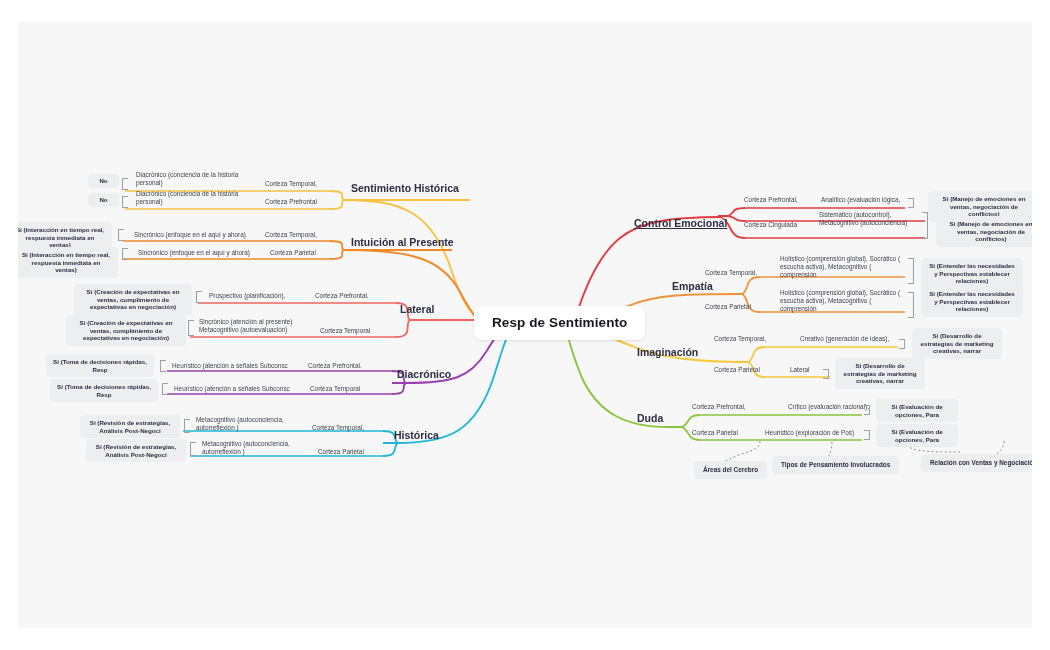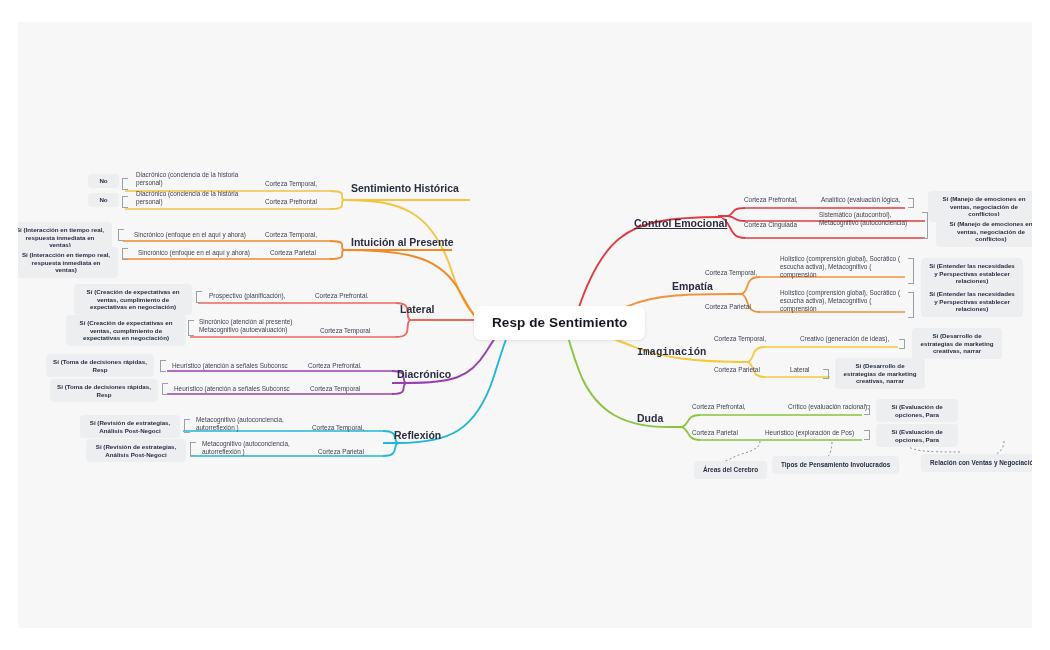--- a/index.html
+++ b/index.html
@@ -192,21 +192,21 @@
     <path d="M982,461 l-4.6,-3.8 0.8,4.6 z"></path>
   </g>
 </svg>
 
 <div class="node root" style="left:474px; top:306px;">Resp de Sentimiento</div>
 
 <div class="node branch-title" style="left:351px; top:182px;">Sentimiento Histórica</div>
 <div class="node branch-title" style="left:351px; top:236px;">Intuición al Presente</div>
 <div class="node branch-title" style="left:400px; top:303px;">Lateral</div>
 <div class="node branch-title" style="left:397px; top:368px;">Diacrónico</div>
-<div class="node branch-title" style="left:394px; top:429px;">Reflexión</div>
+<div class="node branch-title" style="left:394px; top:429px;">Histórica</div>
 
 <div class="node chip-no" style="left:88px; top:174px; width:31px;">No</div>
 <div class="bracket" style="left:122px; top:178px; width:6px; height:12px;"></div>
 <div class="node plain" style="left:136px; top:171px; width:130px;">Diacrónico (conciencia de la historia personal)</div>
 <div class="node plain nowrap" style="left:265px; top:180px;">Corteza Temporal,</div>
 
 <div class="node chip-no" style="left:88px; top:193px; width:31px;">No</div>
 <div class="bracket" style="left:122px; top:196px; width:6px; height:12px;"></div>
 <div class="node plain" style="left:136px; top:190px; width:130px;">Diacrónico (conciencia de la história personal)</div>
 <div class="node plain nowrap" style="left:265px; top:198px;">Corteza Prefrontal</div>
@@ -246,21 +246,21 @@
 <div class="node plain" style="left:196px; top:416px; width:110px;">Metacognitivo (autoconciencia, autorreflexión )</div>
 <div class="node plain nowrap" style="left:312px; top:424px;">Corteza Temporal,</div>
 
 <div class="node chip" style="left:86px; top:439px; width:100px;">Sí (Revisión de estrategias, Análisis Post-Negoci</div>
 <div class="bracket" style="left:190px; top:442px; width:6px; height:14px;"></div>
 <div class="node plain" style="left:202px; top:440px; width:110px;">Metacognitivo (autoconciencia, autorreflexión )</div>
 <div class="node plain nowrap" style="left:318px; top:448px;">Corteza Parietal</div>
 
 <div class="node branch-title" style="left:634px; top:217px;text-decoration:underline;">Control Emocional</div>
 <div class="node branch-title" style="left:672px; top:280px;">Empatía</div>
-<div class="node branch-title" style="left:637px; top:346px;font-family:Liberation Mono, monospace;">Imaginación</div>
+<div class="node branch-title" style="left:637px; top:346px;">Imaginación</div>
 <div class="node branch-title" style="left:637px; top:412px;">Duda</div>
 
 <div class="node plain nowrap" style="left:744px; top:196px;">Corteza Prefrontal,</div>
 <div class="node plain nowrap" style="left:821px; top:196px;">Analítico (evaluación lógica,</div>
 <div class="bracket flip" style="left:908px; top:198px; width:6px; height:10px;"></div>
 <div class="node chip" style="left:928px; top:191px; width:112px;">Sí (Manejo de emociones en ventas, negociación de conflictos)</div>
 
 <div class="node plain nowrap" style="left:744px; top:221px;">Corteza Cingulada</div>
 <div class="node plain" style="left:819px; top:211px; width:96px;">Sistemático (autocontrol), Metacognitivo (autoconciencia)</div>
 <div class="bracket flip" style="left:922px; top:212px; width:6px; height:27px;"></div>

